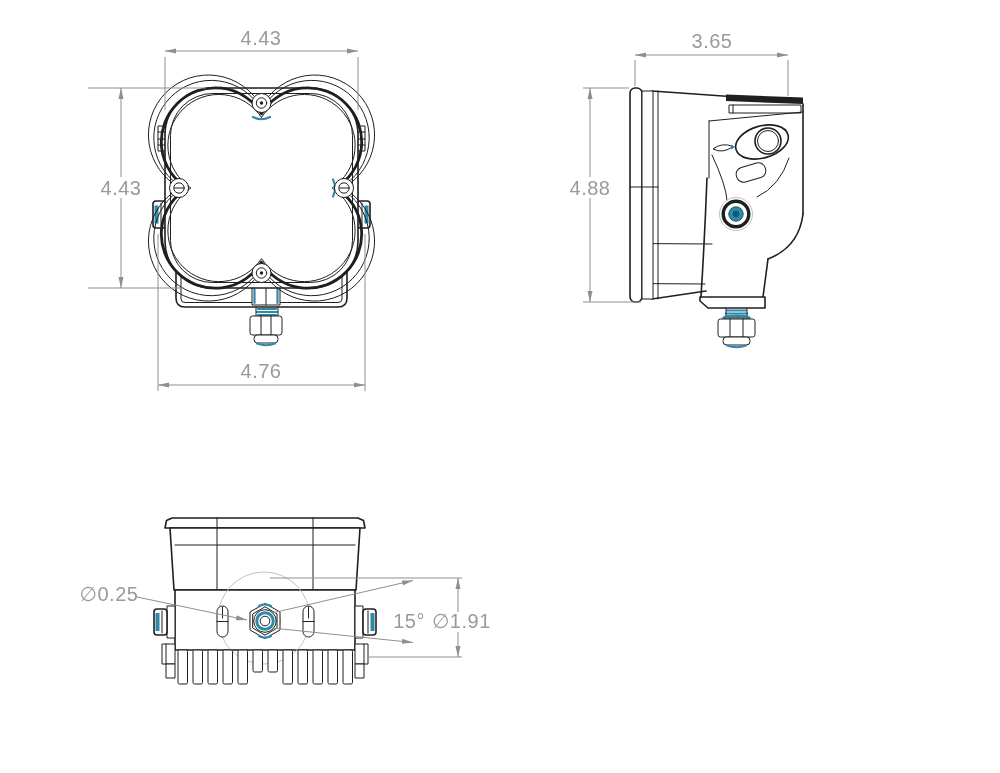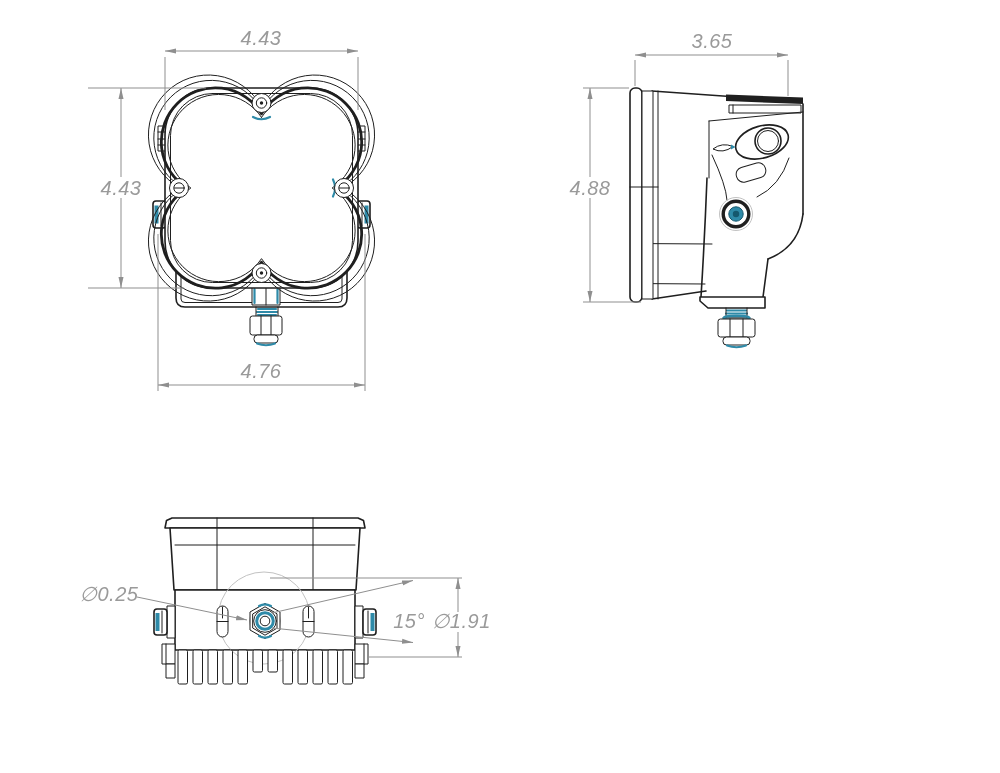--- a/index.html
+++ b/index.html
@@ -1,20 +1,20 @@
 <!DOCTYPE html>
 <html style="--line: #1f1f1f; --dim: #9a9a9a; --dimline: #8f8f8f; --accent: #2e8aa8; --accent-dark: #14586e; --faint: #c2c2c2;"><head>
 <meta charset="utf-8">
 <style>
   :root{
     --line:#1f1f1f; --dim:#9a9a9a; --dimline:#8f8f8f;
     --accent:#2e8aa8; --accent-dark:#14586e; --faint:#c2c2c2;
   }
   html,body{margin:0;padding:0;background:#ffffff;}
-  .canvas{width:1000px;height:773px;background:#5eead4;position:relative;overflow:hidden;font-style:italic;}
+  .canvas{width:1000px;height:773px;background:#5eead4;position:relative;overflow:hidden;}
   svg{display:block;}
   .ln   {stroke:var(--line);fill:none;stroke-width:1.6;stroke-linecap:round;stroke-linejoin:round;}
   .ln2  {stroke:var(--line);fill:none;stroke-width:1;stroke-linecap:round;stroke-linejoin:round;}
   .thick{stroke:var(--line);fill:none;stroke-width:2.8;stroke-linejoin:round;}
   .wfill{fill:#ffffff;stroke:var(--line);stroke-width:1.6;stroke-linejoin:round;}
   .wfill2{fill:#ffffff;stroke:var(--line);stroke-width:1;stroke-linejoin:round;}
   .dk   {fill:var(--line);stroke:none;}
   .teal {stroke:var(--accent);fill:none;stroke-width:2.2;stroke-linecap:round;}
   .tealf{fill:var(--accent);stroke:none;}
   .faint{stroke:var(--faint);fill:none;stroke-width:1;}

